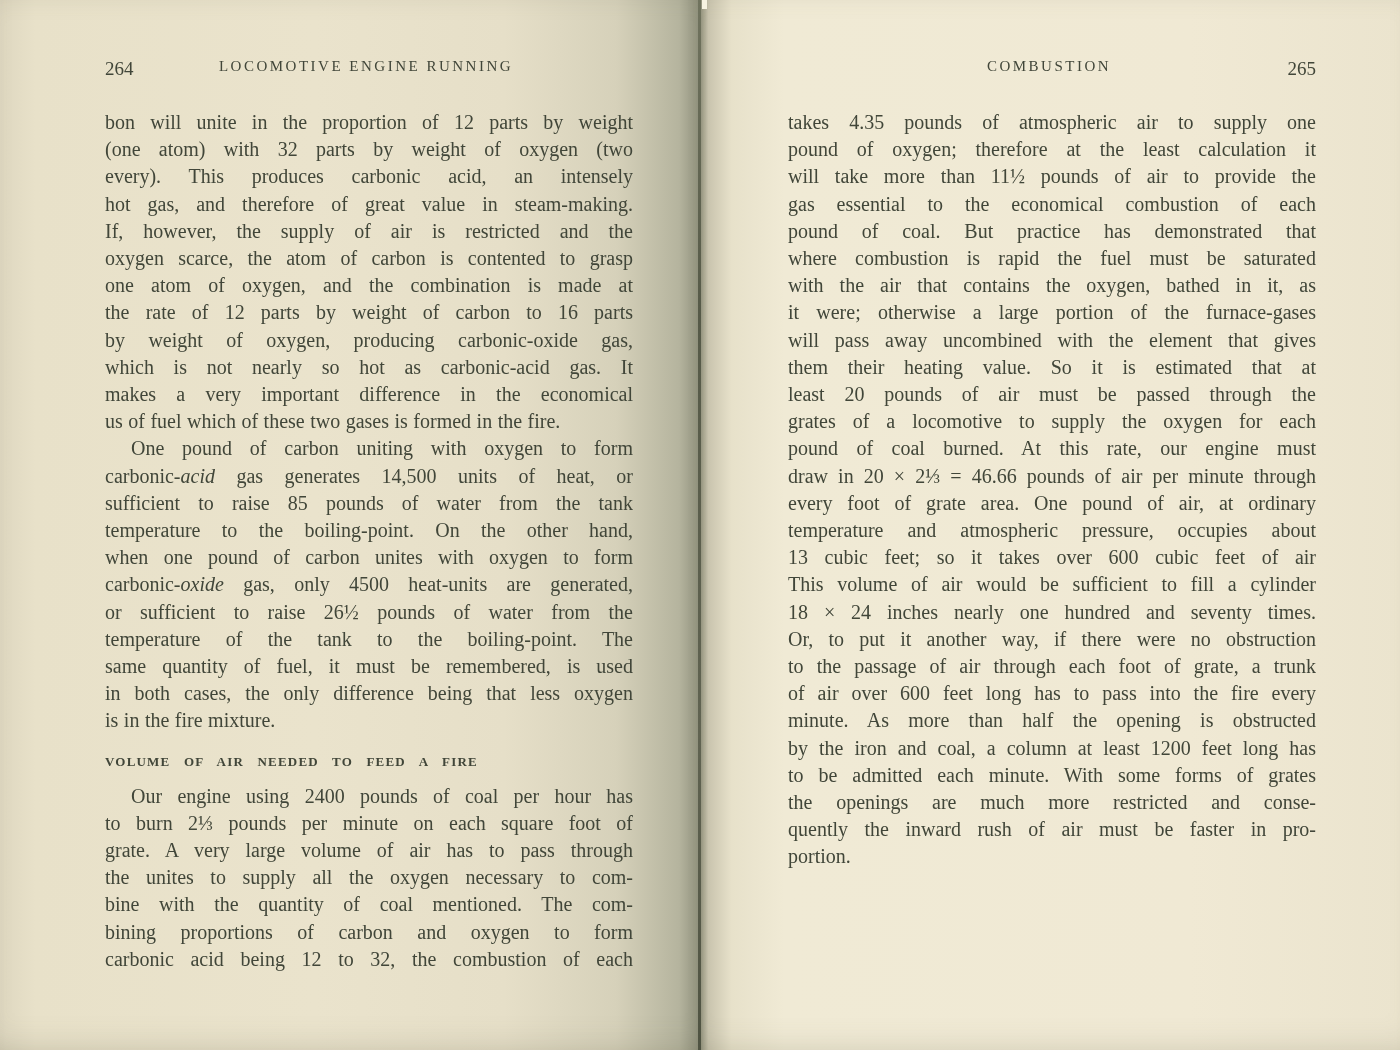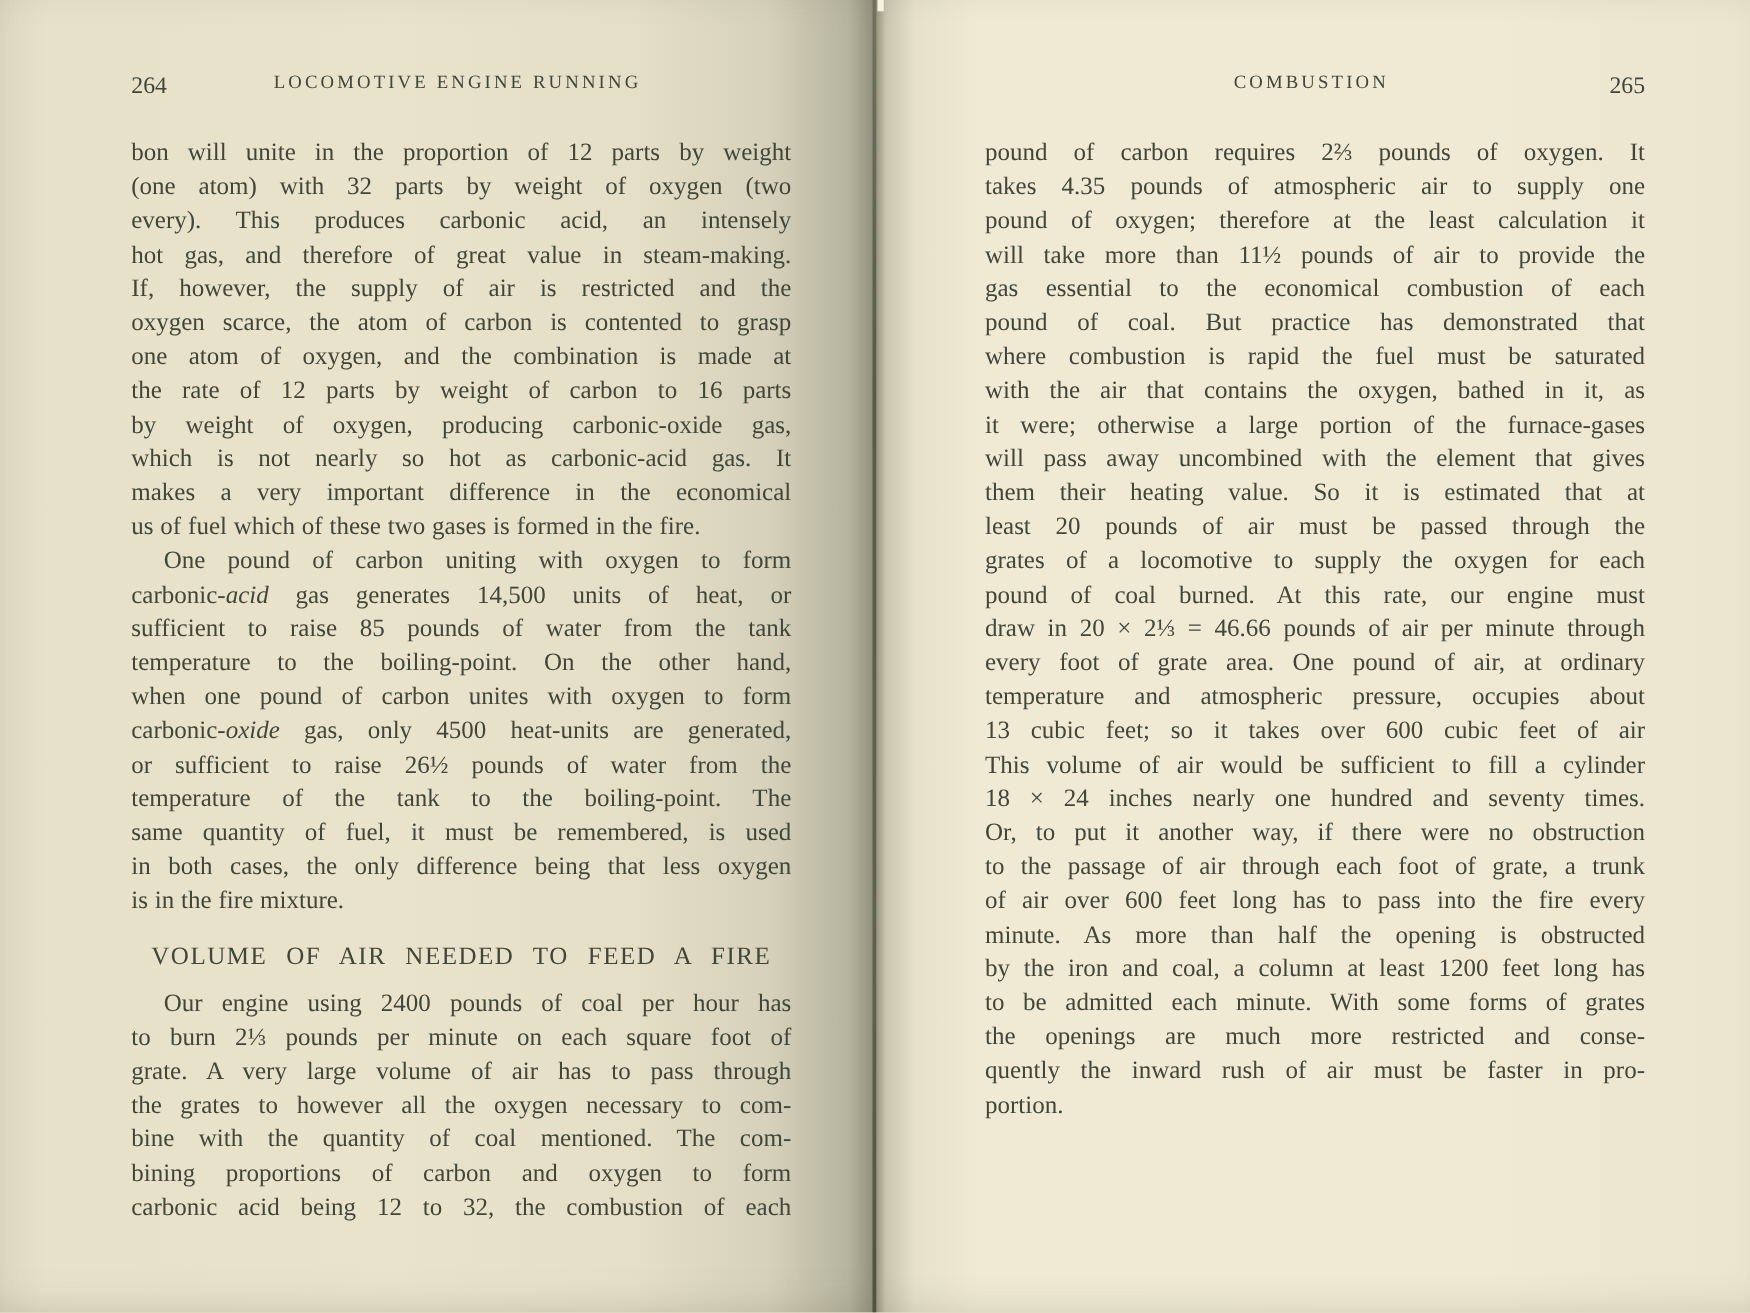--- a/index.html
+++ b/index.html
@@ -45,22 +45,21 @@
   .page-num.pn-right { right:0;text-align:center; }
 
   .para { font-size:20px; line-height:27.2px; word-spacing:.5px; }
   .tline { text-align:justify; text-align-last:justify; }
   .para[data-flush-last="true"] .tline:last-child { text-align-last:left; }
   .para[data-indent="true"] .tline:first-child { text-indent:26px; }
   .tline i { font-style:italic; }
 
   .section-heading {
     margin:19px 0 13px 0;
-    text-align:center;
-    font-size:20px; font-weight:normal;
+    font-size:13px; font-weight:bold;
     letter-spacing:1.2px; word-spacing:9px;
     white-space:nowrap;
   }
 </style>
 </head>
 <body>
 
 <div class="book">
 
   <div class="page page-left">
@@ -94,36 +93,35 @@
           <div class="tline">temperature of the tank to the boiling-point. The</div>
           <div class="tline">same quantity of fuel, it must be remembered, is used</div>
           <div class="tline">in both cases, the only difference being that less oxygen</div>
           <div class="tline">is in the fire mixture.</div>
         </div>
       <div class="section-heading">VOLUME OF AIR NEEDED TO FEED A FIRE</div>
       <div class="para" data-indent="true" data-flush-last="false">
           <div class="tline">Our engine using 2400 pounds of coal per hour has</div>
           <div class="tline">to burn 2⅓ pounds per minute on each square foot of</div>
           <div class="tline">grate. A very large volume of air has to pass through</div>
-          <div class="tline">the grates to however all the oxygen necessary to com-</div>
+          <div class="tline">the unites to supply all the oxygen necessary to com-</div>
           <div class="tline">bine with the quantity of coal mentioned. The com-</div>
           <div class="tline">bining proportions of carbon and oxygen to form</div>
           <div class="tline">carbonic acid being 12 to 32, the combustion of each</div>
         </div>
     </div>
   </div>
 
   <div class="page page-right">
     <div class="column">
       <div class="pagehead">
         <span class="running-head">COMBUSTION</span>
         <span class="page-num pn-right">265</span>
       </div>
       <div class="para" data-indent="false" data-flush-last="true">
-          <div class="tline">pound of carbon requires 2⅔ pounds of oxygen. It</div>
           <div class="tline">takes 4.35 pounds of atmospheric air to supply one</div>
           <div class="tline">pound of oxygen; therefore at the least calculation it</div>
           <div class="tline">will take more than 11½ pounds of air to provide the</div>
           <div class="tline">gas essential to the economical combustion of each</div>
           <div class="tline">pound of coal. But practice has demonstrated that</div>
           <div class="tline">where combustion is rapid the fuel must be saturated</div>
           <div class="tline">with the air that contains the oxygen, bathed in it, as</div>
           <div class="tline">it were; otherwise a large portion of the furnace-gases</div>
           <div class="tline">will pass away uncombined with the element that gives</div>
           <div class="tline">them their heating value. So it is estimated that at</div>

